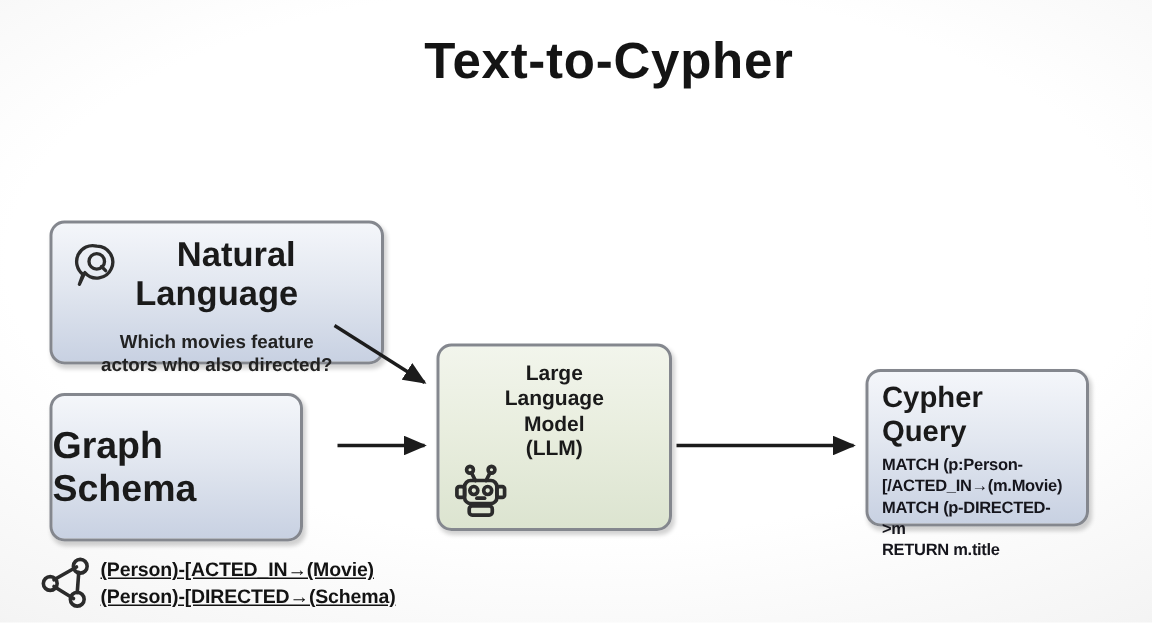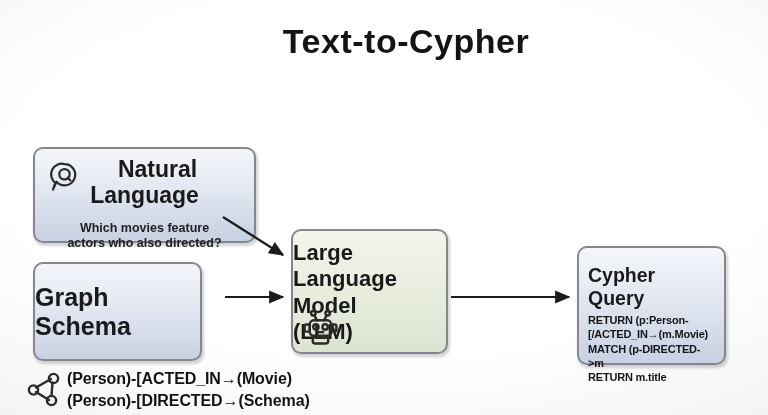--- a/index.html
+++ b/index.html
@@ -52,35 +52,35 @@
   }
   
   #gs-box {
     left: 33px; top: 262px; width: 169px; height: 99px;
     display: flex; align-items: center; justify-content: center;
     font-size: 25px; font-weight: 600;
   }
   
   #llm-box { left: 291px; top: 229px; width: 157px; height: 125px; }
   #llm-box .llm-title {
-    margin-top: 9px; 
-    font-size: 22px; font-weight: 600; line-height: 1.2;
+    margin-top: 9px; text-align: center;
+    font-size: 14px; font-weight: 600; line-height: 1.2;
   }
   #llm-box .robot-icon { position: absolute; left: 7px; bottom: 5px; width: 41px; height: 41px; }
   
-  #cq-box { left: 577px; top: 246px; width: 149px; height: 119px; padding: 16px 9px; }
+  #cq-box { left: 577px; top: 246px; width: 149px; height: 105px; padding: 6px 9px; }
   #cq-box .cq-title { font-size: 19.5px; font-weight: 700; margin-bottom: 3px; }
   #cq-box .cq-code { font-size: 11px; font-weight: 700; line-height: 1.3; color: #15151c; letter-spacing: -0.2px; }
   
   #arrow-layer { position: absolute; left: 0; top: 0; width: 768px; height: 415px; }
   
   #schema-example { position: absolute; left: 26px; top: 368px; display: flex; align-items: center; }
   #schema-example .graph-icon { width: 40px; height: 42px; margin-right: 1px; }
   #schema-example .schema-lines {
-    font-size: 16px; font-weight: 600; line-height: 1.35; color: #131313; letter-spacing: -0.1px;
+    font-size: 13px; font-weight: 600; line-height: 1.35; color: #131313; letter-spacing: -0.1px; text-decoration: underline;
   }
   svg .stroke { fill: none; stroke: #2b2b2b; stroke-width: 2.4; stroke-linecap: round; stroke-linejoin: round; }
 </style>
 </head>
 <body>
 
 <div id="stage">
 
   <div class="page-title">Text-to-Cypher</div>
 
@@ -122,21 +122,21 @@
       <circle class="stroke" cx="15.5" cy="20.5" r="2.6"></circle>
       <circle class="stroke" cx="24.5" cy="20.5" r="2.6"></circle>
       <line class="stroke" x1="17.5" y1="25.5" x2="22.5" y2="25.5"></line>
       <rect class="stroke" x="12.5" y="30.5" width="15" height="6" rx="2"></rect>
     </svg>
   </div>
 
   <div class="node-box" id="cq-box">
     <div class="cq-title">Cypher Query</div>
     <div class="cq-code">
-      <div>RETURN (p:Person-</div>
+      <div>MATCH (p:Person-</div>
       <div>[/ACTED_IN→(m.Movie)</div>
       <div>MATCH (p-DIRECTED-&gt;m</div>
       <div>RETURN m.title</div>
     </div>
   </div>
 
   <svg id="arrow-layer" viewBox="0 0 768 415">
     <defs>
       <marker id="ah" markerWidth="7" markerHeight="6" refX="6.3" refY="3" orient="auto" markerUnits="strokeWidth">
         <path d="M0,0 L7,3 L0,6 z" fill="#1c1c1c"></path>

